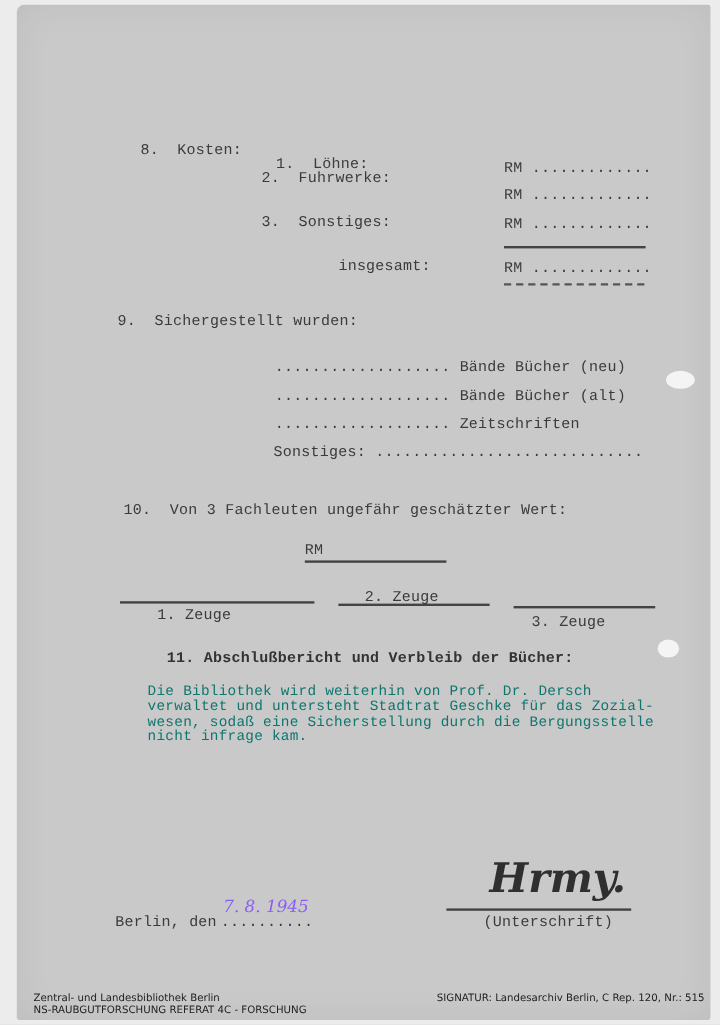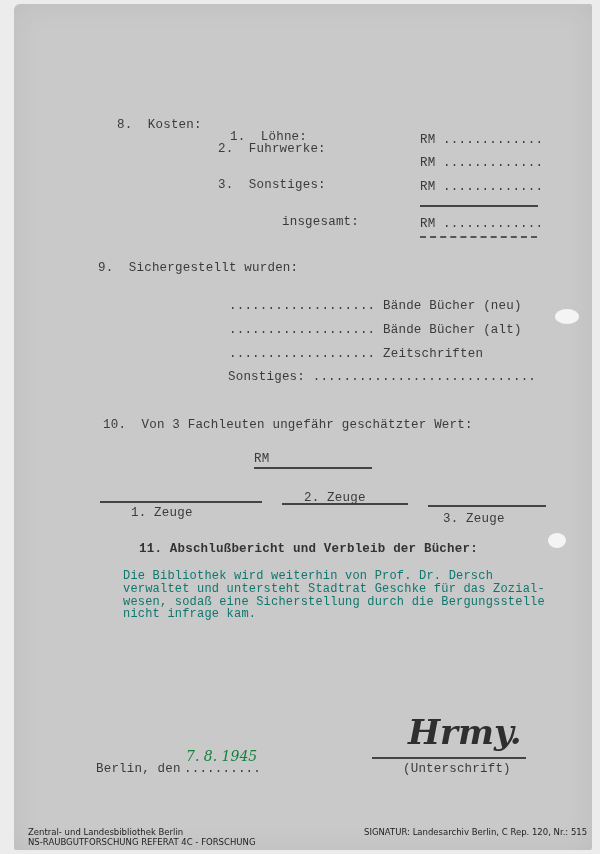--- a/index.html
+++ b/index.html
@@ -5,21 +5,21 @@
   html, body { margin:0; padding:0; }
   body { width:600px; height:854px; background:#ececec; position:relative; overflow:hidden; font-family:"Liberation Mono", monospace; }
   .page { position:absolute; left:14px; top:4px; width:578px; height:846px; background:#c9c9c9; border-radius:6px 2px 2px 2px;
           box-shadow: inset 0 0 30px rgba(0,0,0,0.06); }
   .t { position:absolute; color:#3b3b3b; font-size:12.5px; white-space:pre; letter-spacing:0.2px; }
   .b { font-weight:bold; color:#333; }
   .faint { color:#0f766e; font-size:12px; line-height:13px; }
   .line { position:absolute; height:1.5px; background:#444; }
   .dline { position:absolute; border-top:2px dashed #555; height:0; }
   .hole { position:absolute; background:#f4f4f4; border-radius:50%; }
-  .hand { position:absolute; font-family:"DejaVu Serif", serif; font-style:italic; color:#15803d; }
+  .hand { position:absolute; font-family:"DejaVu Serif", serif; font-style:italic; color:#8b5cf6; }
   .footer { position:absolute; font-family:"DejaVu Sans", sans-serif; font-size:8.5px; color:#222; line-height:9.5px; }
 </style>
 </head>
 <body>
 
 <div class="page"></div>
 
 <div class="hole" style="left:555px;top:309px;width:24px;height:15px;"></div>
 <div class="hole" style="left:548px;top:533px;width:18px;height:15px;"></div>
 

